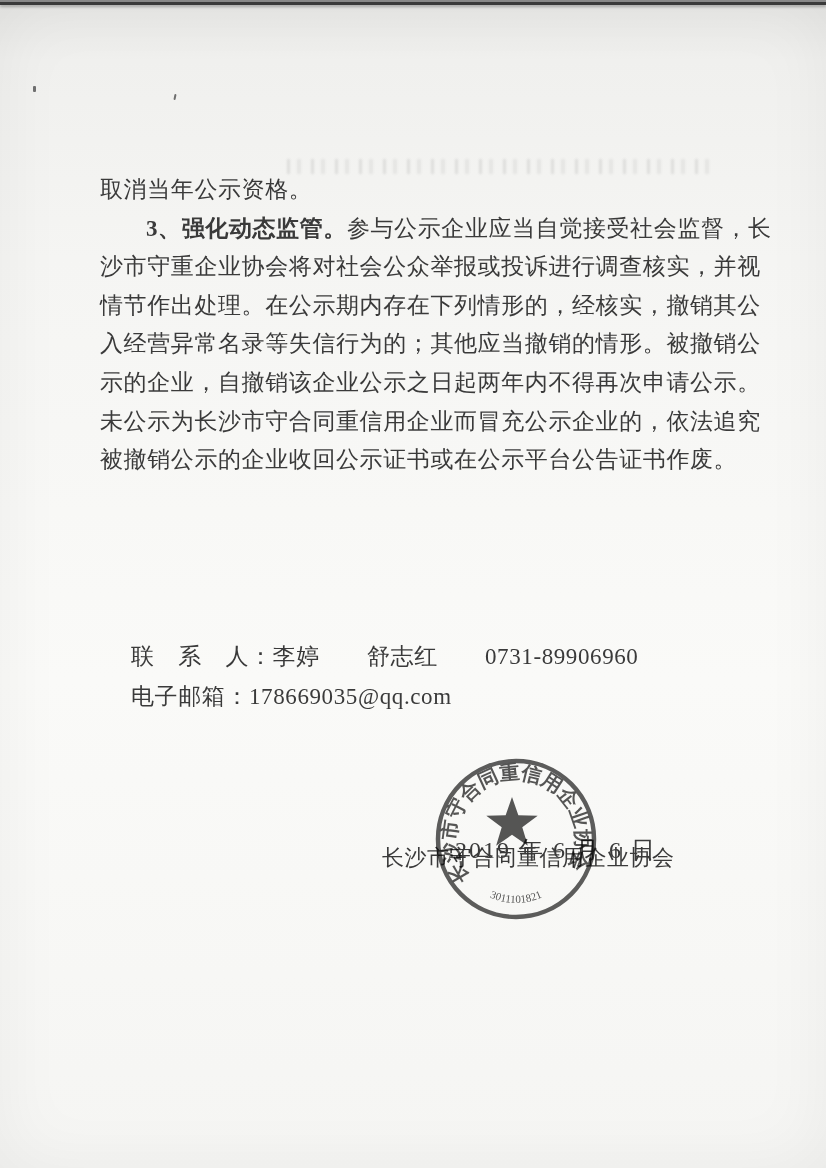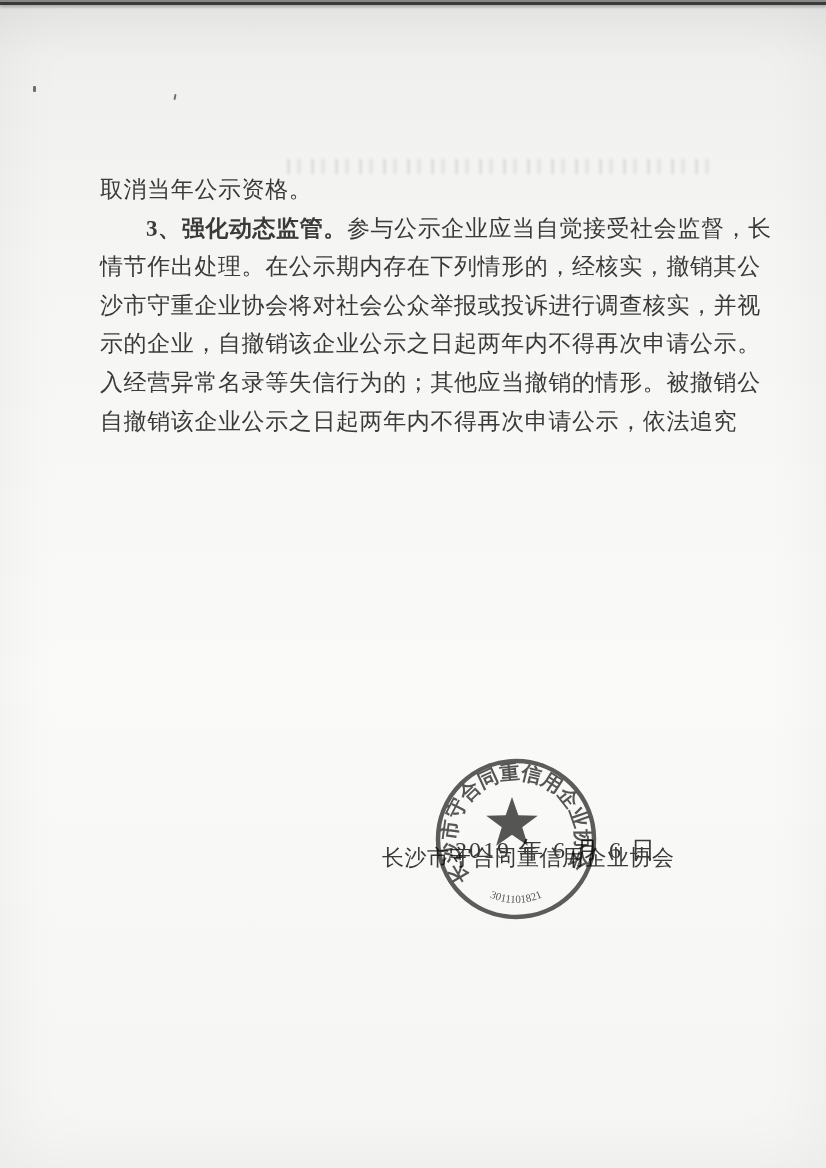--- a/index.html
+++ b/index.html
@@ -68,27 +68,32 @@
 <div class="page">
 
   <div class="scan-edge"></div>
   <div class="speck s1"></div>
   <div class="speck s2"></div>
   <div class="ghost-bleed"></div>
 
   <div class="body-text">
     <div class="line"><span class="lead"></span><span>取消当年公示资格。</span></div>
     <div class="line indent"><span class="lead">3、强化动态监管。</span><span>参与公示企业应当自觉接受社会监督，长</span></div>
+    <div class="line"><span class="lead"></span><span>沙市守重企业协会将对社会公众举报或投诉进行调查核实，并视</span></div>
     <div class="line"><span class="lead"></span><span>情节作出处理。在公示期内存在下列情形的，经核实，撤销其公</span></div>
-    <div class="line"><span class="lead"></span><span>沙市守重企业协会将对社会公众举报或投诉进行调查核实，并视</span></div>
+    <div class="line"><span class="lead"></span><span>入经营异常名录等失信行为的；其他应当撤销的情形。被撤销公</span></div>
     <div class="line"><span class="lead"></span><span>示的企业，自撤销该企业公示之日起两年内不得再次申请公示。</span></div>
-    <div class="line"><span class="lead"></span><span>入经营异常名录等失信行为的；其他应当撤销的情形。被撤销公</span></div>
-    <div class="line"><span class="lead"></span><span>自撤销该企业公示之日起两年内不得再次申请公示，依法追究</span></div>
+    <div class="line"><span class="lead"></span><span>未公示为长沙市守合同重信用企业而冒充公示企业的，依法追究</span></div>
+    <div class="line"><span class="lead"></span><span>被撤销公示的企业收回公示证书或在公示平台公告证书作废。</span></div>
   </div>
 
+  <div class="contact">
+    <div class="cline">联　系　人：李婷　　舒志红　　0731-89906960</div>
+    <div class="cline">电子邮箱：178669035@qq.com</div>
+  </div>
 
   <div class="signature">
     <div class="sig-org">长沙市守合同重信用企业协会</div>
     <div class="sig-date">2019 年 6 月 6 日</div>
   </div>
 
   <svg class="seal" viewBox="0 0 240 240" xmlns="http://www.w3.org/2000/svg">
     <defs>
       <path id="ringPath" d="M 74,158.6 A 60,60 0 1 1 166,158.6" fill="none"></path>
       <path id="serialPath" d="M 67.6,156.7 A 64,64 0 0 0 172.4,156.7" fill="none"></path>

